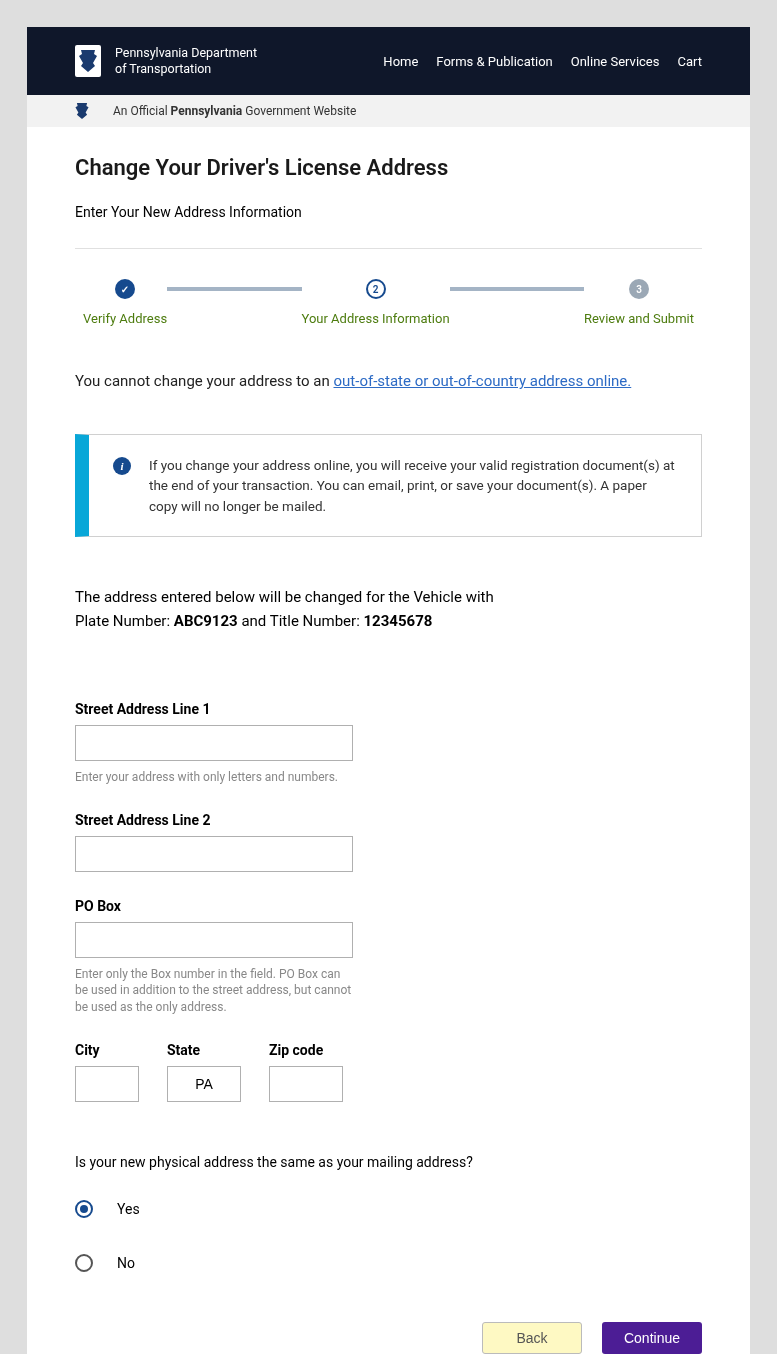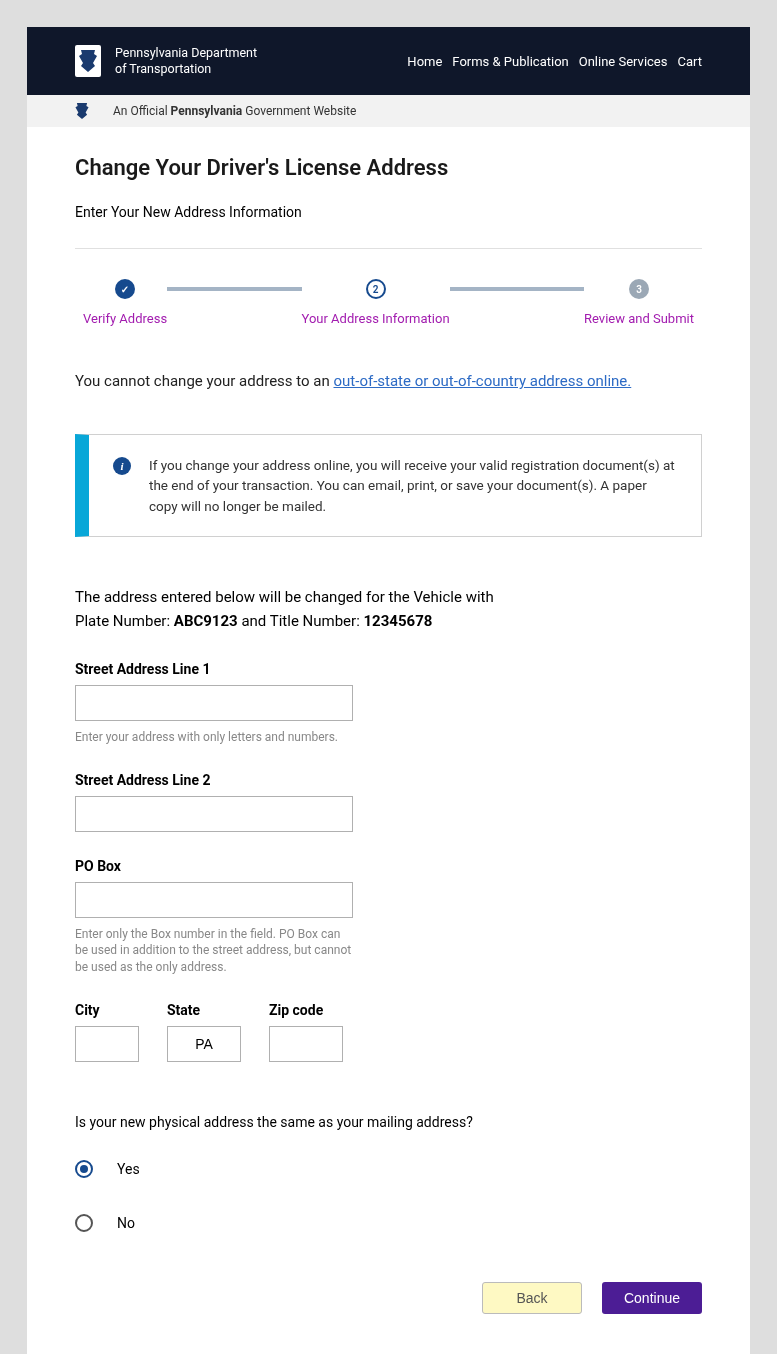--- a/index.html
+++ b/index.html
@@ -29,21 +29,21 @@
   height: 32px;
   background: #fff;
   border-radius: 2px;
   display: flex;
   align-items: center;
   justify-content: center;
   position: relative;
 }
 .logo-box svg { width: 18px; height: 22px; }
 .dept-name { font-size: 12.5px; line-height: 1.3; }
-.nav-links { display: flex; gap: 10px; font-size: 13px; text-align: center; }
+.nav-links { display: flex; gap: 18px; font-size: 13px; text-align: center; }
 .nav-links a { color: #fff; text-decoration: none; cursor: pointer; }
 .gov-bar {
   background: #f2f2f2;
   padding: 8px 48px;
   font-size: 12px;
   color: #333;
   display: flex;
   align-items: center;
   gap: 24px;
 }
@@ -56,42 +56,42 @@
 .step { display: flex; flex-direction: column; align-items: center; flex: 0 0 auto; }
 .step-circle {
   width: 20px; height: 20px; border-radius: 50%;
   display: flex; align-items: center; justify-content: center;
   font-size: 10px; font-weight: 600;
   margin-bottom: 12px;
 }
 .step-done { background: #164a8e; color: #fff; }
 .step-active { background: #fff; border: 2.5px solid #164a8e; color: #164a8e; }
 .step-pending { background: #9ba8b5; color: #fff; }
-.step-label { font-size: 13px; color: #a21caf; }
+.step-label { font-size: 13px; color: #4d7c0f; }
 .step-connector { flex: 1; height: 4px; background: #a4b4c5; margin-top: 8px; }
 .warn-text { font-size: 15px; margin-bottom: 44px; color: #222; }
 .warn-text a { color: #2d6bc5; text-decoration: underline; }
 .info-box {
   border: 1px solid #d0d0d0;
   border-left: 14px solid #08a7d8;
   padding: 20px 24px;
   display: flex;
   gap: 18px;
   font-size: 13.5px;
   line-height: 1.5;
   color: #333;
   margin-bottom: 48px;
 }
 .info-icon {
   width: 18px; height: 18px; border-radius: 50%; background: #164a8e;
   color: #fff; display: flex; align-items: center; justify-content: center;
   font-size: 11px; font-weight: 700; flex-shrink: 0; margin-top: 2px;
   font-family: Georgia, serif; font-style: italic;
 }
-.context-text { font-size: 15px; line-height: 1.6; margin-bottom: 28px; }
+.context-text { font-size: 15px; line-height: 1.6; margin-bottom: 68px; }
 .form-group { margin-bottom: 26px; }
 .form-label { font-size: 14px; font-weight: 700; display: block; margin-bottom: 8px; }
 .form-input {
   width: 278px; height: 36px; border: 1px solid #b0b0b0;
   padding: 0 24px; font-size: 14px;
 }
 .form-input.small { width: 64px; }
 .form-input.med { width: 74px; text-align: center; }
 .help-text { font-size: 12px; color: #888; margin-top: 8px; max-width: 280px; line-height: 1.4; }
 .row { display: flex; gap: 28px; }

